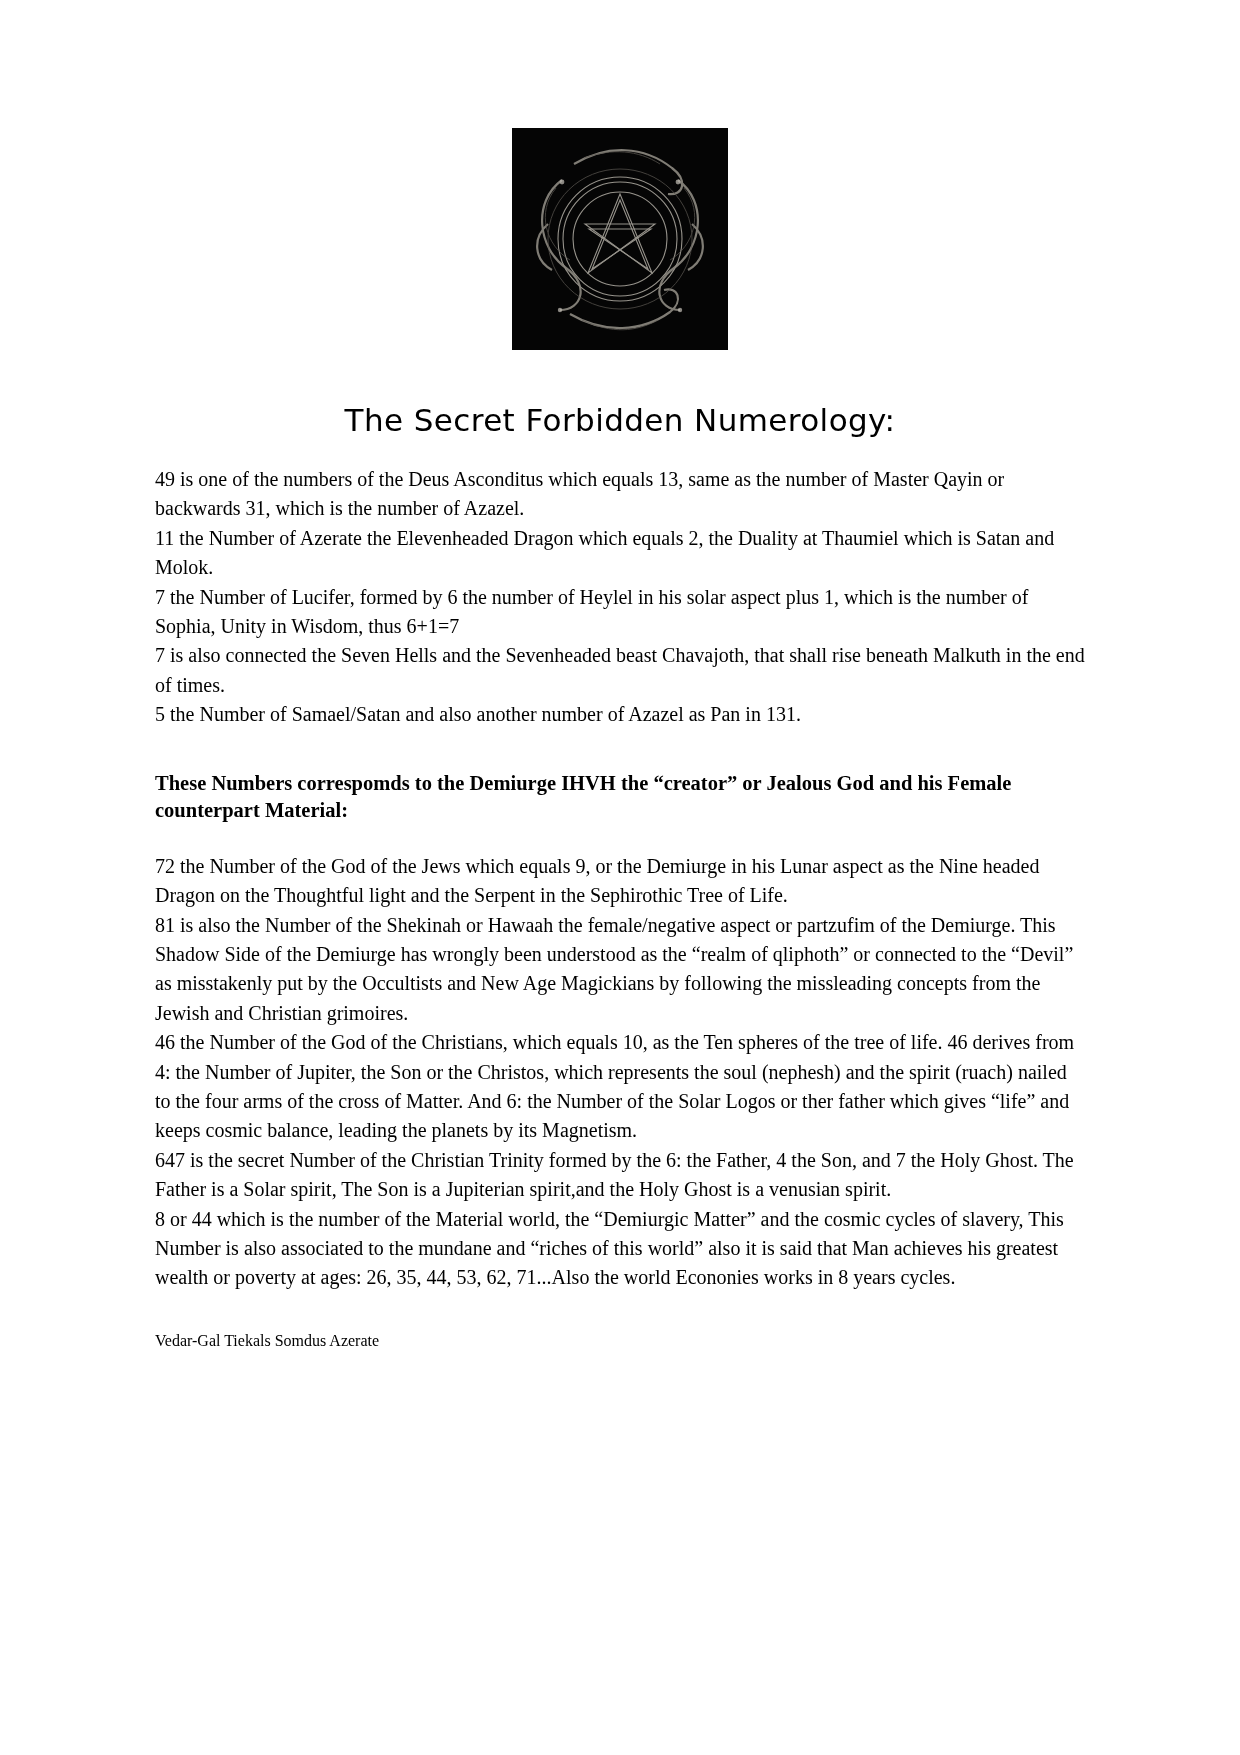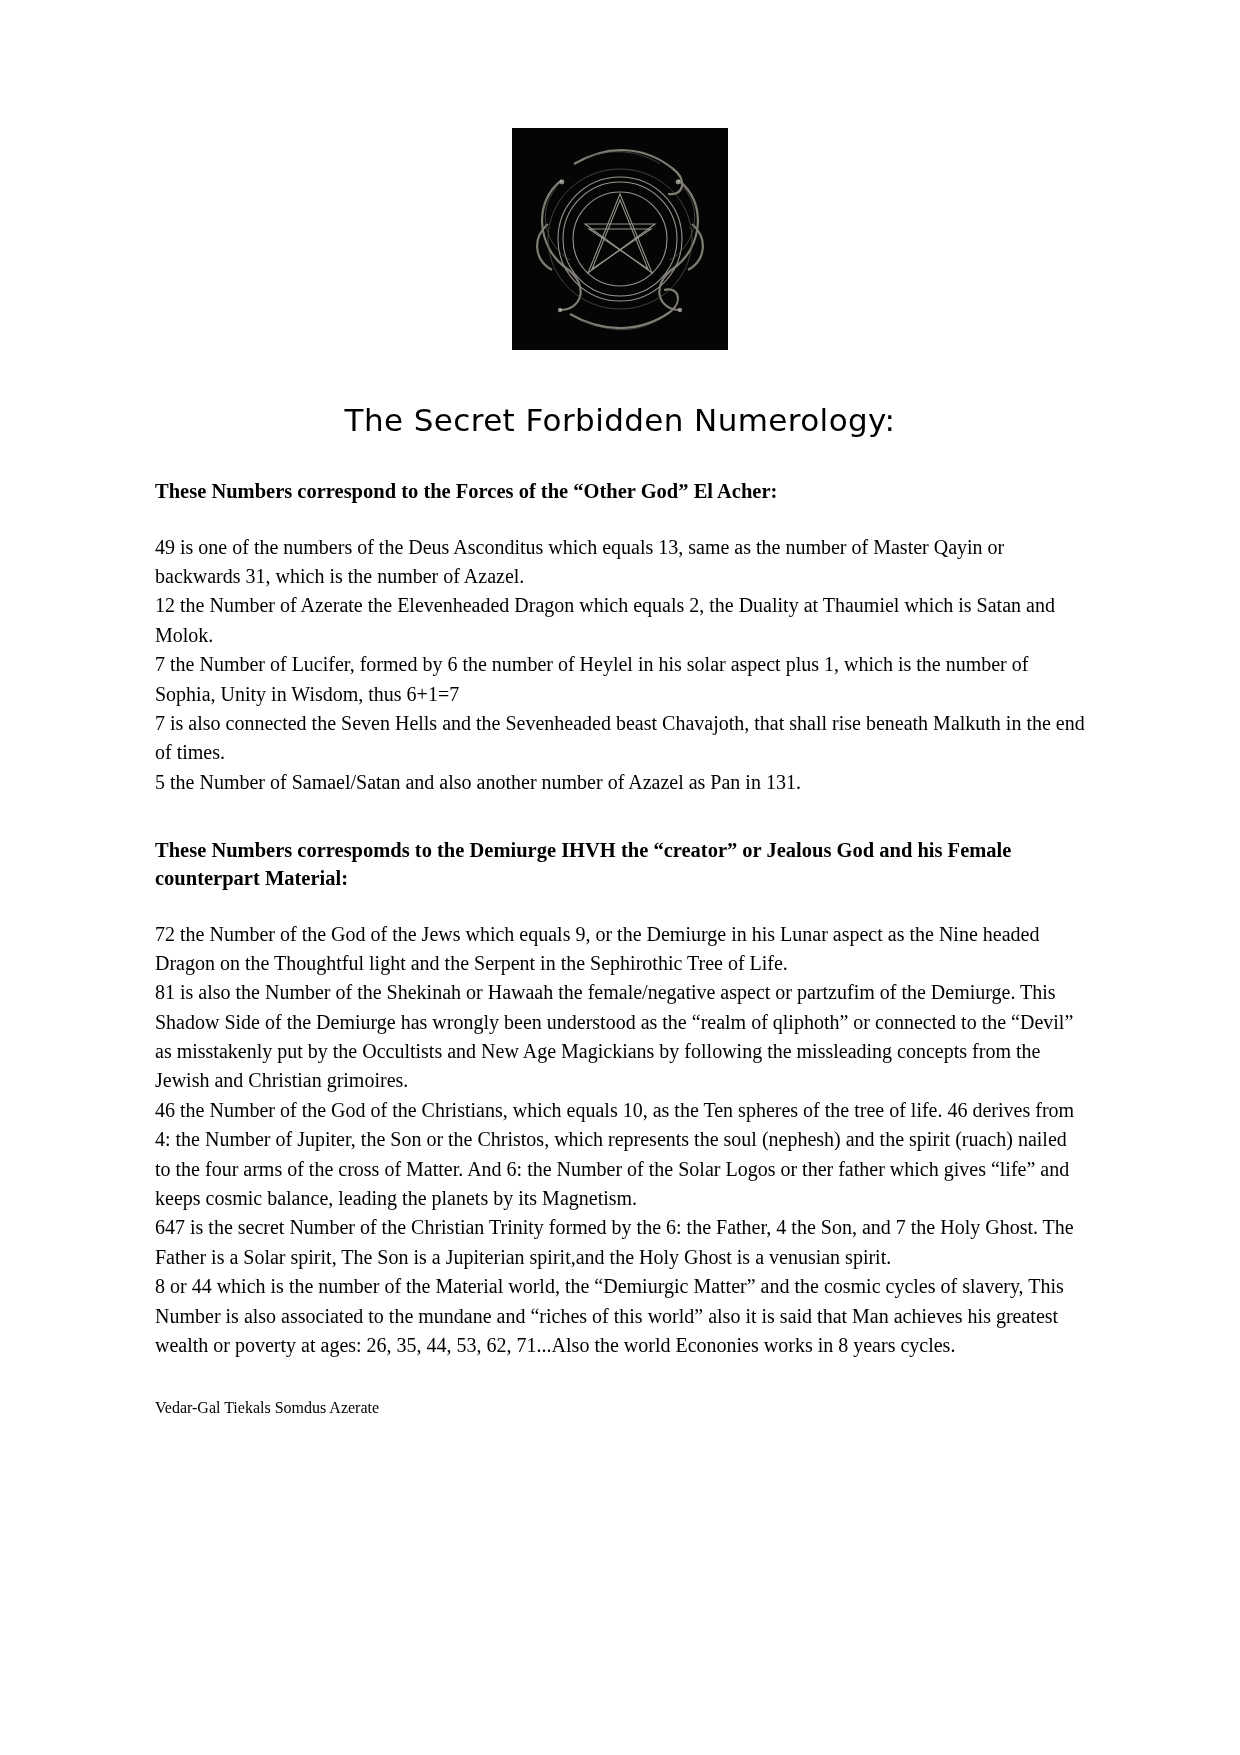--- a/index.html
+++ b/index.html
@@ -104,25 +104,24 @@
           <circle cx="166" cy="54" r="2.4"></circle>
           <circle cx="48" cy="182" r="2.2"></circle>
           <circle cx="168" cy="182" r="2.2"></circle>
         </g>
       </svg>
     </div>
   </div>
 
   <h1 class="doc-title">The Secret Forbidden Numerology:</h1>
 
-  <h2 class="section-heading">These Numbers correspond to the Forces of the “Other God” El Acher:</h2>
 
   <div class="body-block">
     <p>49 is one of the numbers of the Deus Asconditus which equals 13, same as the number of Master Qayin or backwards 31, which is the number of Azazel.</p>
-    <p>12 the Number of Azerate the Elevenheaded Dragon which equals 2,  the Duality at Thaumiel which is Satan and Molok.</p>
+    <p>11 the Number of Azerate the Elevenheaded Dragon which equals 2,  the Duality at Thaumiel which is Satan and Molok.</p>
     <p>7 the Number of Lucifer, formed by 6 the number of Heylel in his solar aspect plus 1, which is the number of Sophia, Unity in Wisdom, thus 6+1=7</p>
     <p>7 is also connected the Seven Hells and the Sevenheaded beast Chavajoth, that shall rise beneath Malkuth in the end of times.</p>
     <p>5 the Number  of Samael/Satan and also another number of Azazel as Pan in 131.</p>
   </div>
 
   <h2 class="section-heading">These Numbers correspomds to the Demiurge IHVH the “creator” or Jealous God and his Female counterpart Material:</h2>
 
   <div class="body-block">
     <p>72 the Number of the God of the Jews which equals 9, or the Demiurge in his Lunar aspect as the Nine headed Dragon on the Thoughtful light and the Serpent in the Sephirothic Tree of Life.</p>
     <p>81 is also the Number of the Shekinah or Hawaah the female/negative aspect or partzufim of the Demiurge. This Shadow Side of  the Demiurge has wrongly been understood as the “realm of qliphoth”  or connected to the “Devil” as misstakenly put by the Occultists and New Age Magickians by following the missleading concepts from the Jewish and Christian grimoires.</p>

